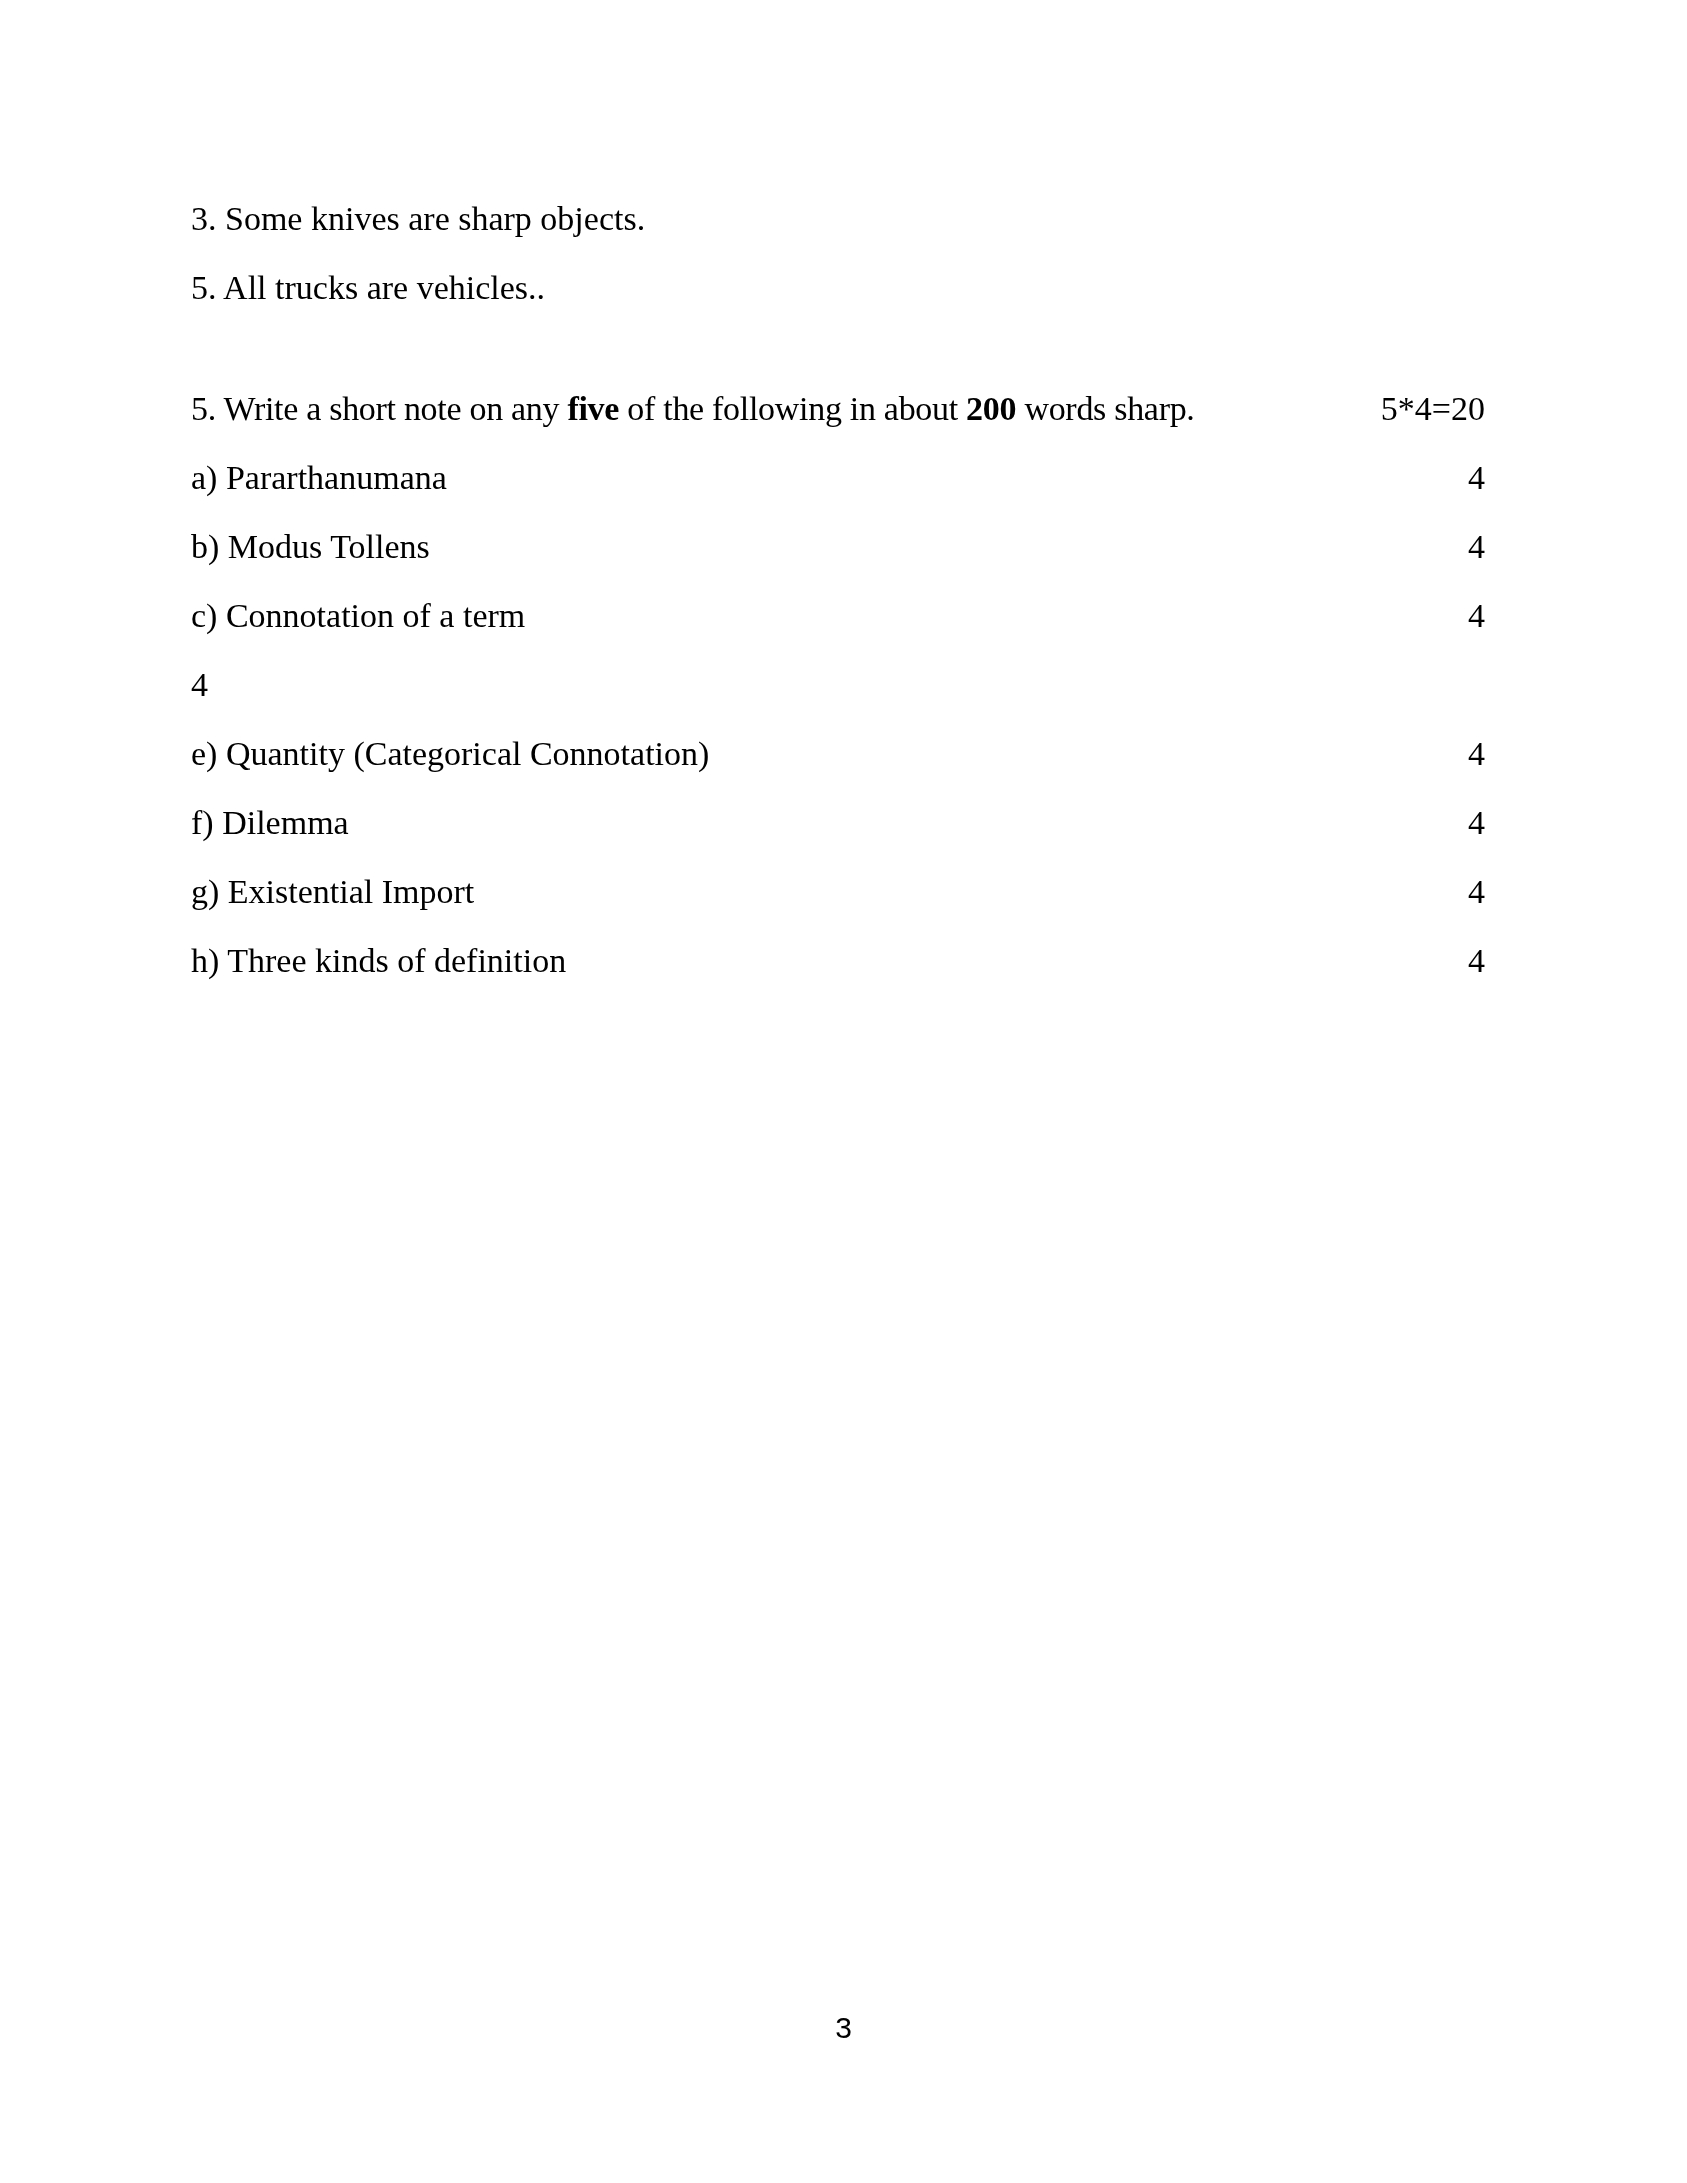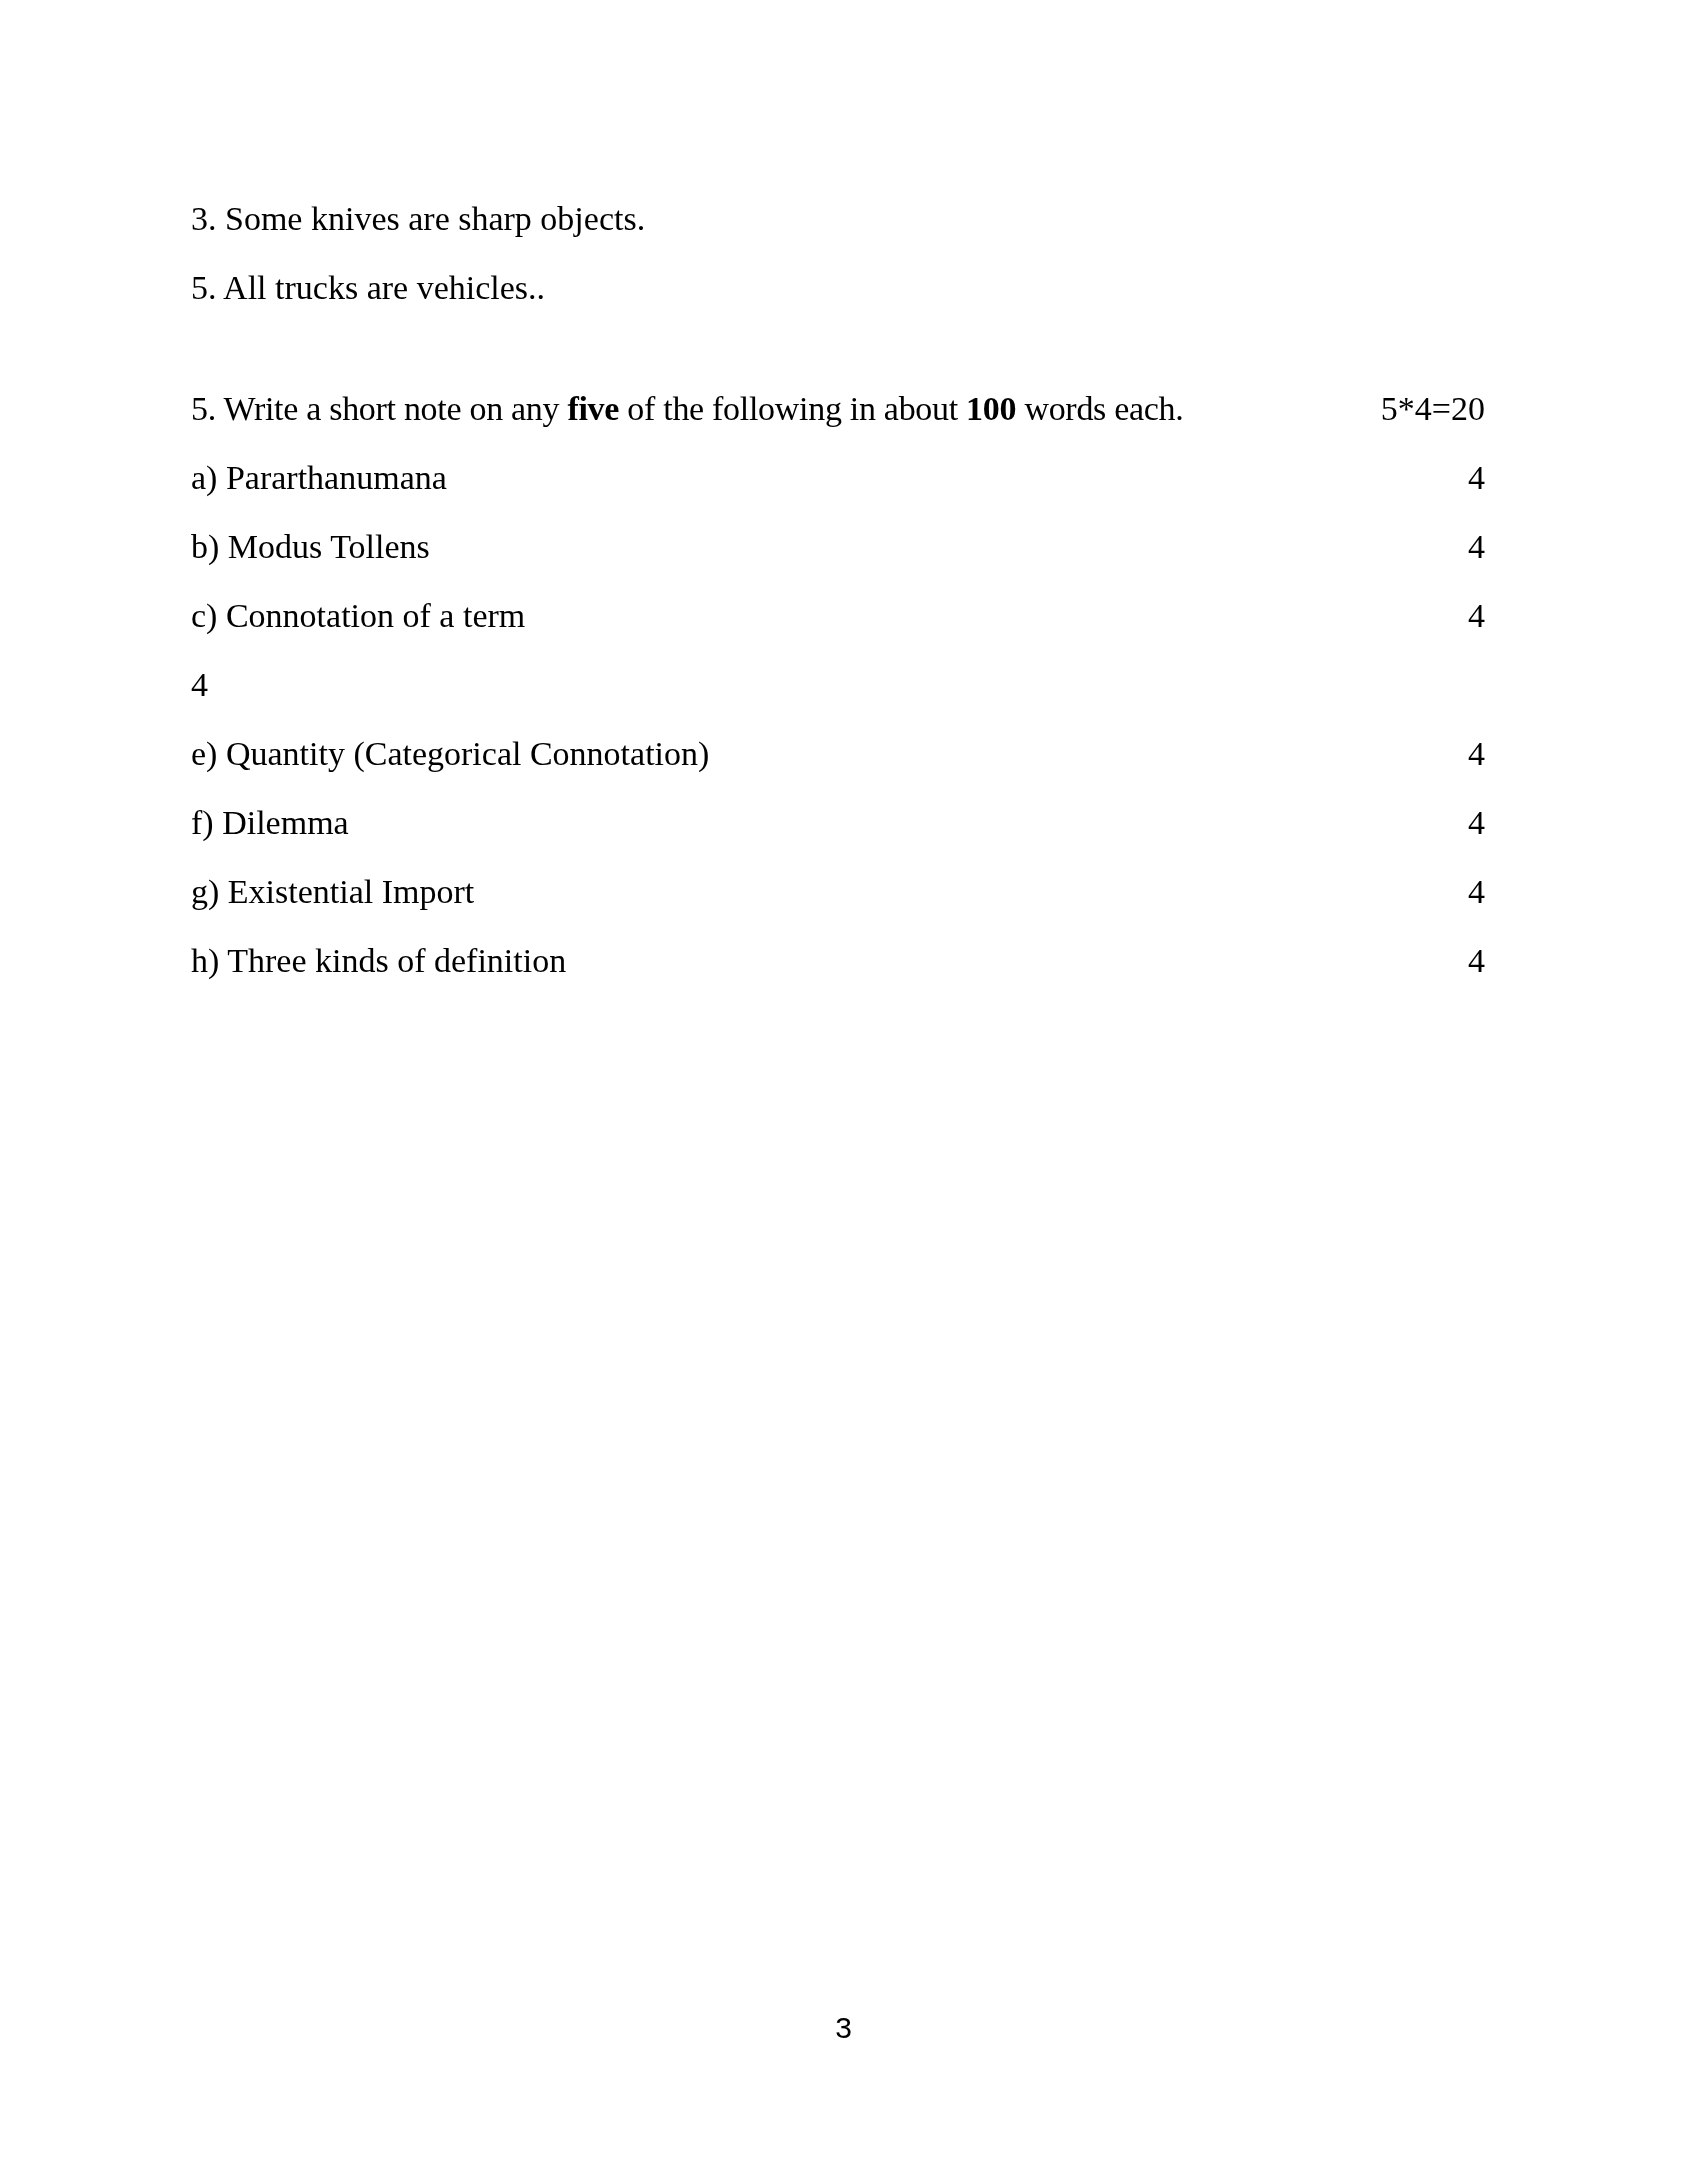--- a/index.html
+++ b/index.html
@@ -54,21 +54,21 @@
     <div class="row">
       <span>3. Some knives are sharp objects.</span>
     </div>
     <div class="row">
       <span>5. All trucks are vehicles..</span>
     </div>
 
     <div class="spacer"></div>
 
     <div class="row row-flex">
-      <span class="q-text"><span>5. Write a short note on any </span><span class="bold">five</span><span> of the following in about </span><span class="bold">100</span><span> words each.</span></span>
+      <span class="q-text"><span>5. Write a short note on any </span><span class="bold">five</span><span> of the following in about </span><span class="bold">200</span><span> words sharp.</span></span>
       <span class="marks">5*4=20</span>
     </div>
 
     <div class="row row-flex">
       <span>a) Pararthanumana</span>
       <span class="marks">4</span>
     </div>
     <div class="row row-flex">
       <span>b) Modus Tollens</span>
       <span class="marks">4</span>

